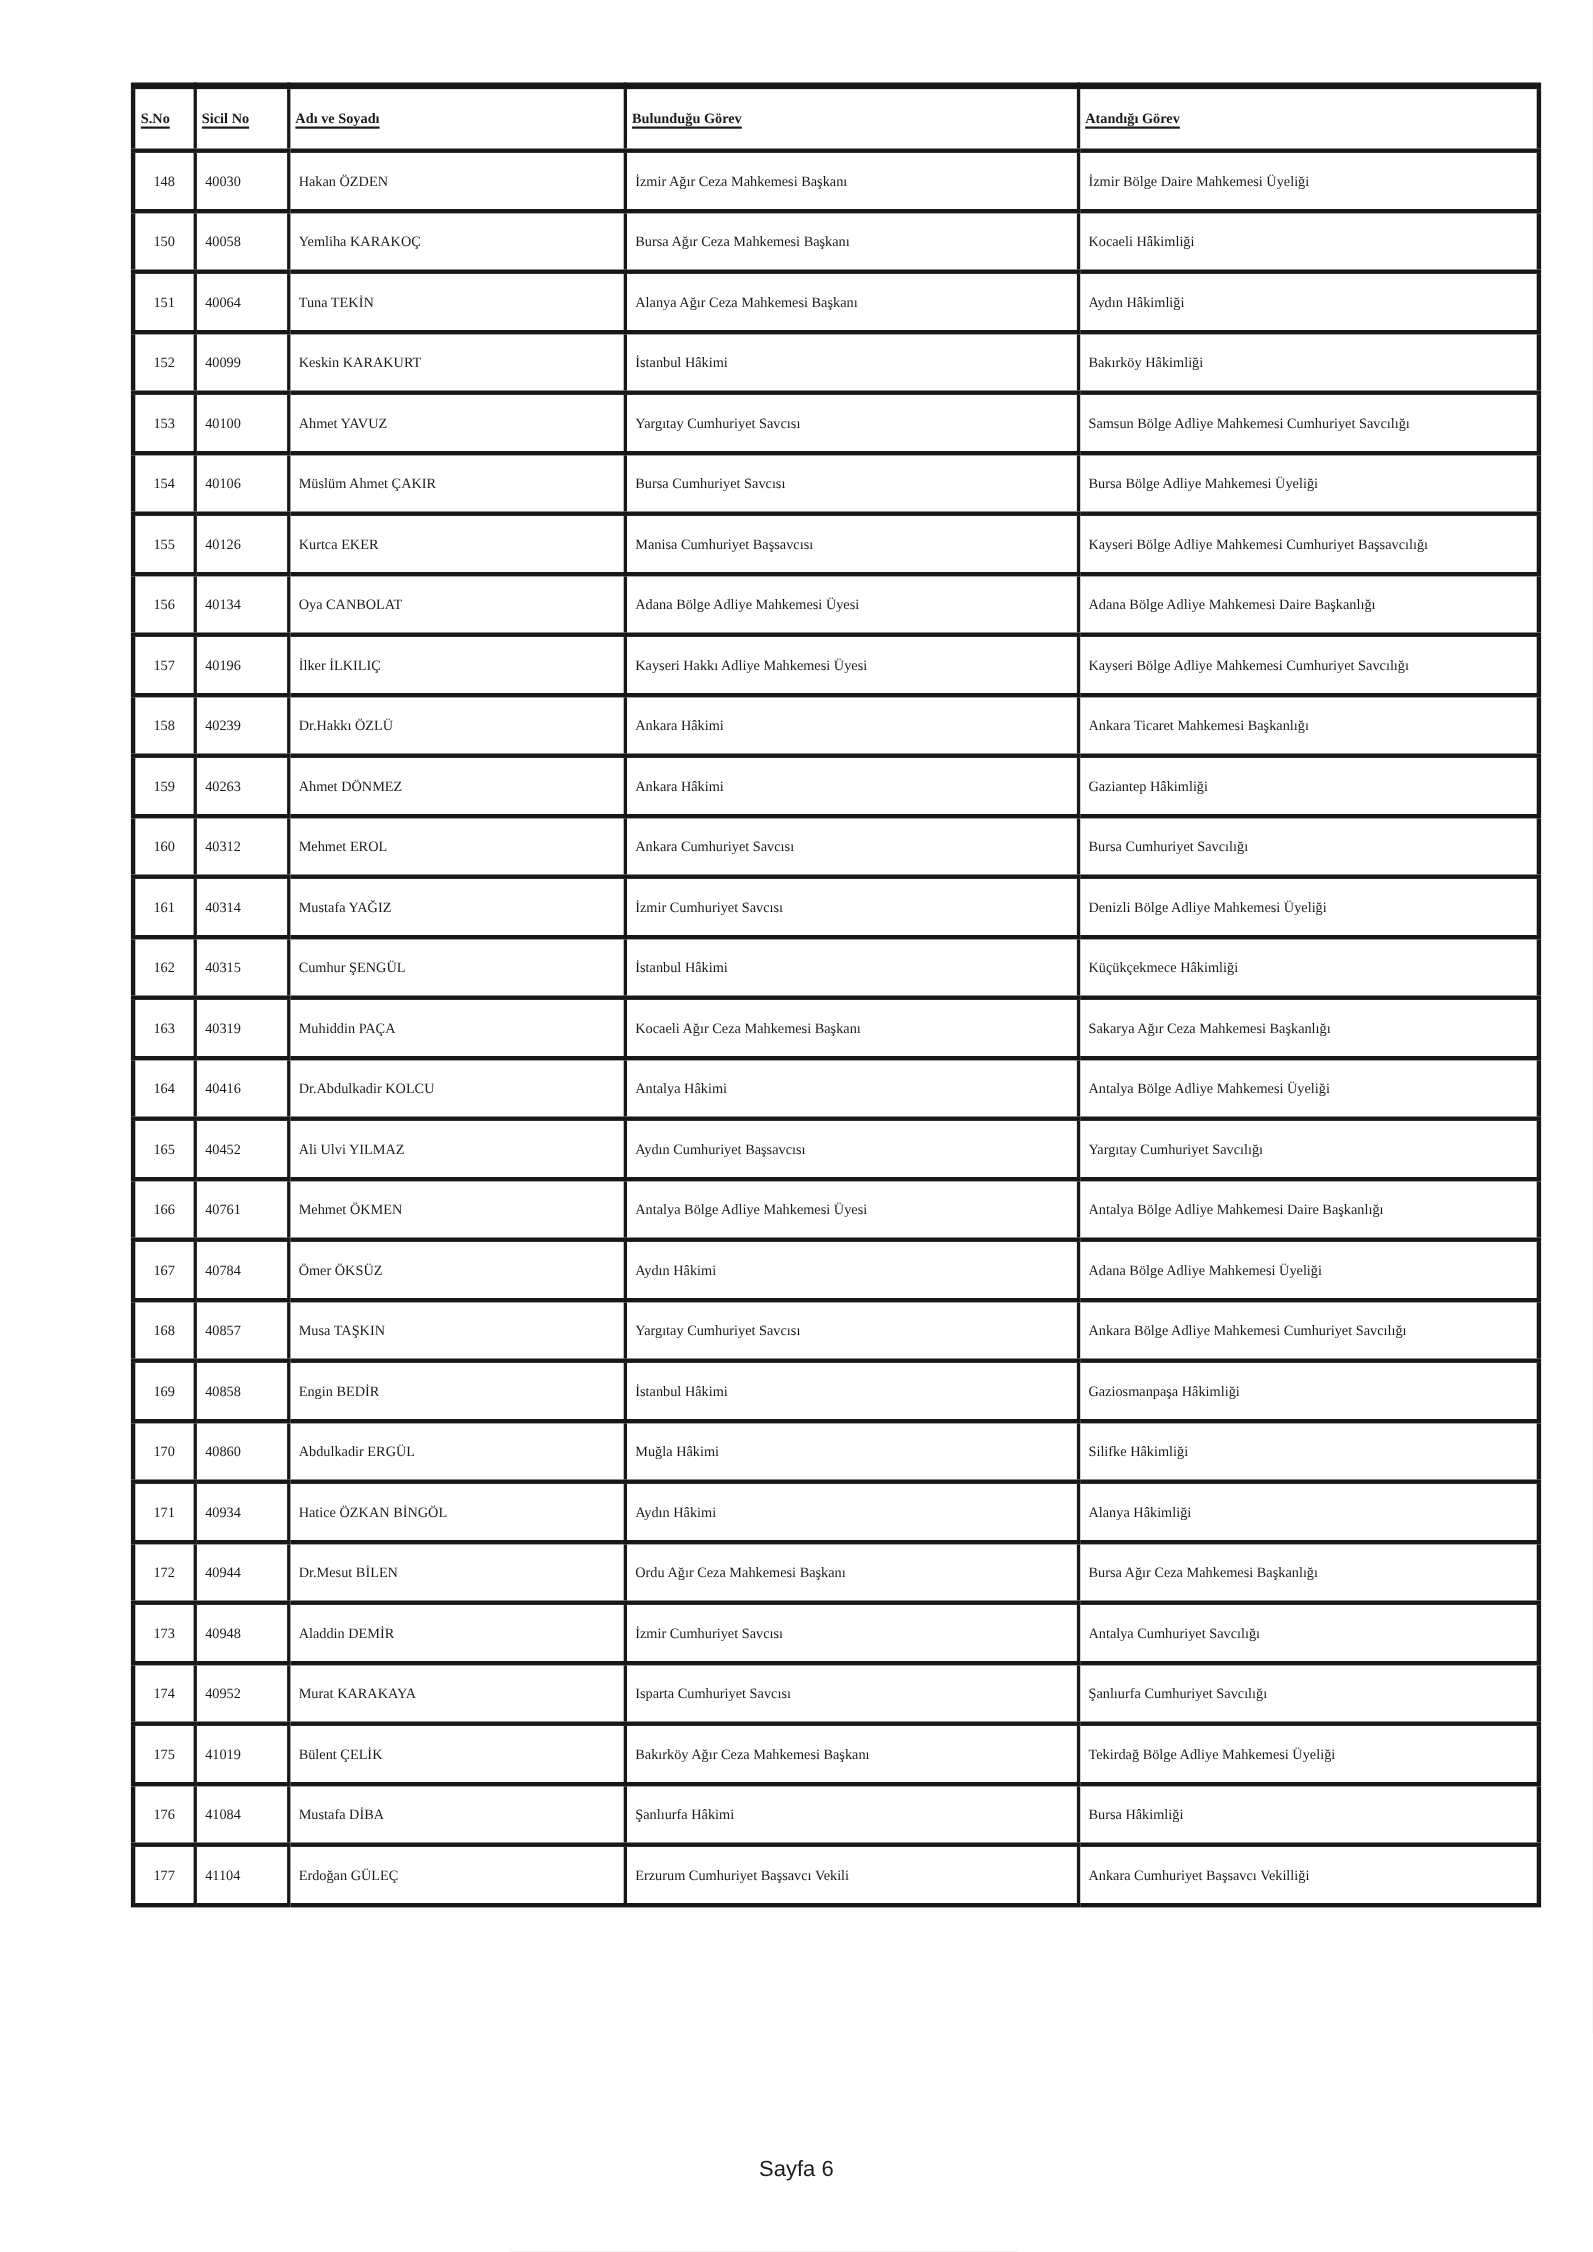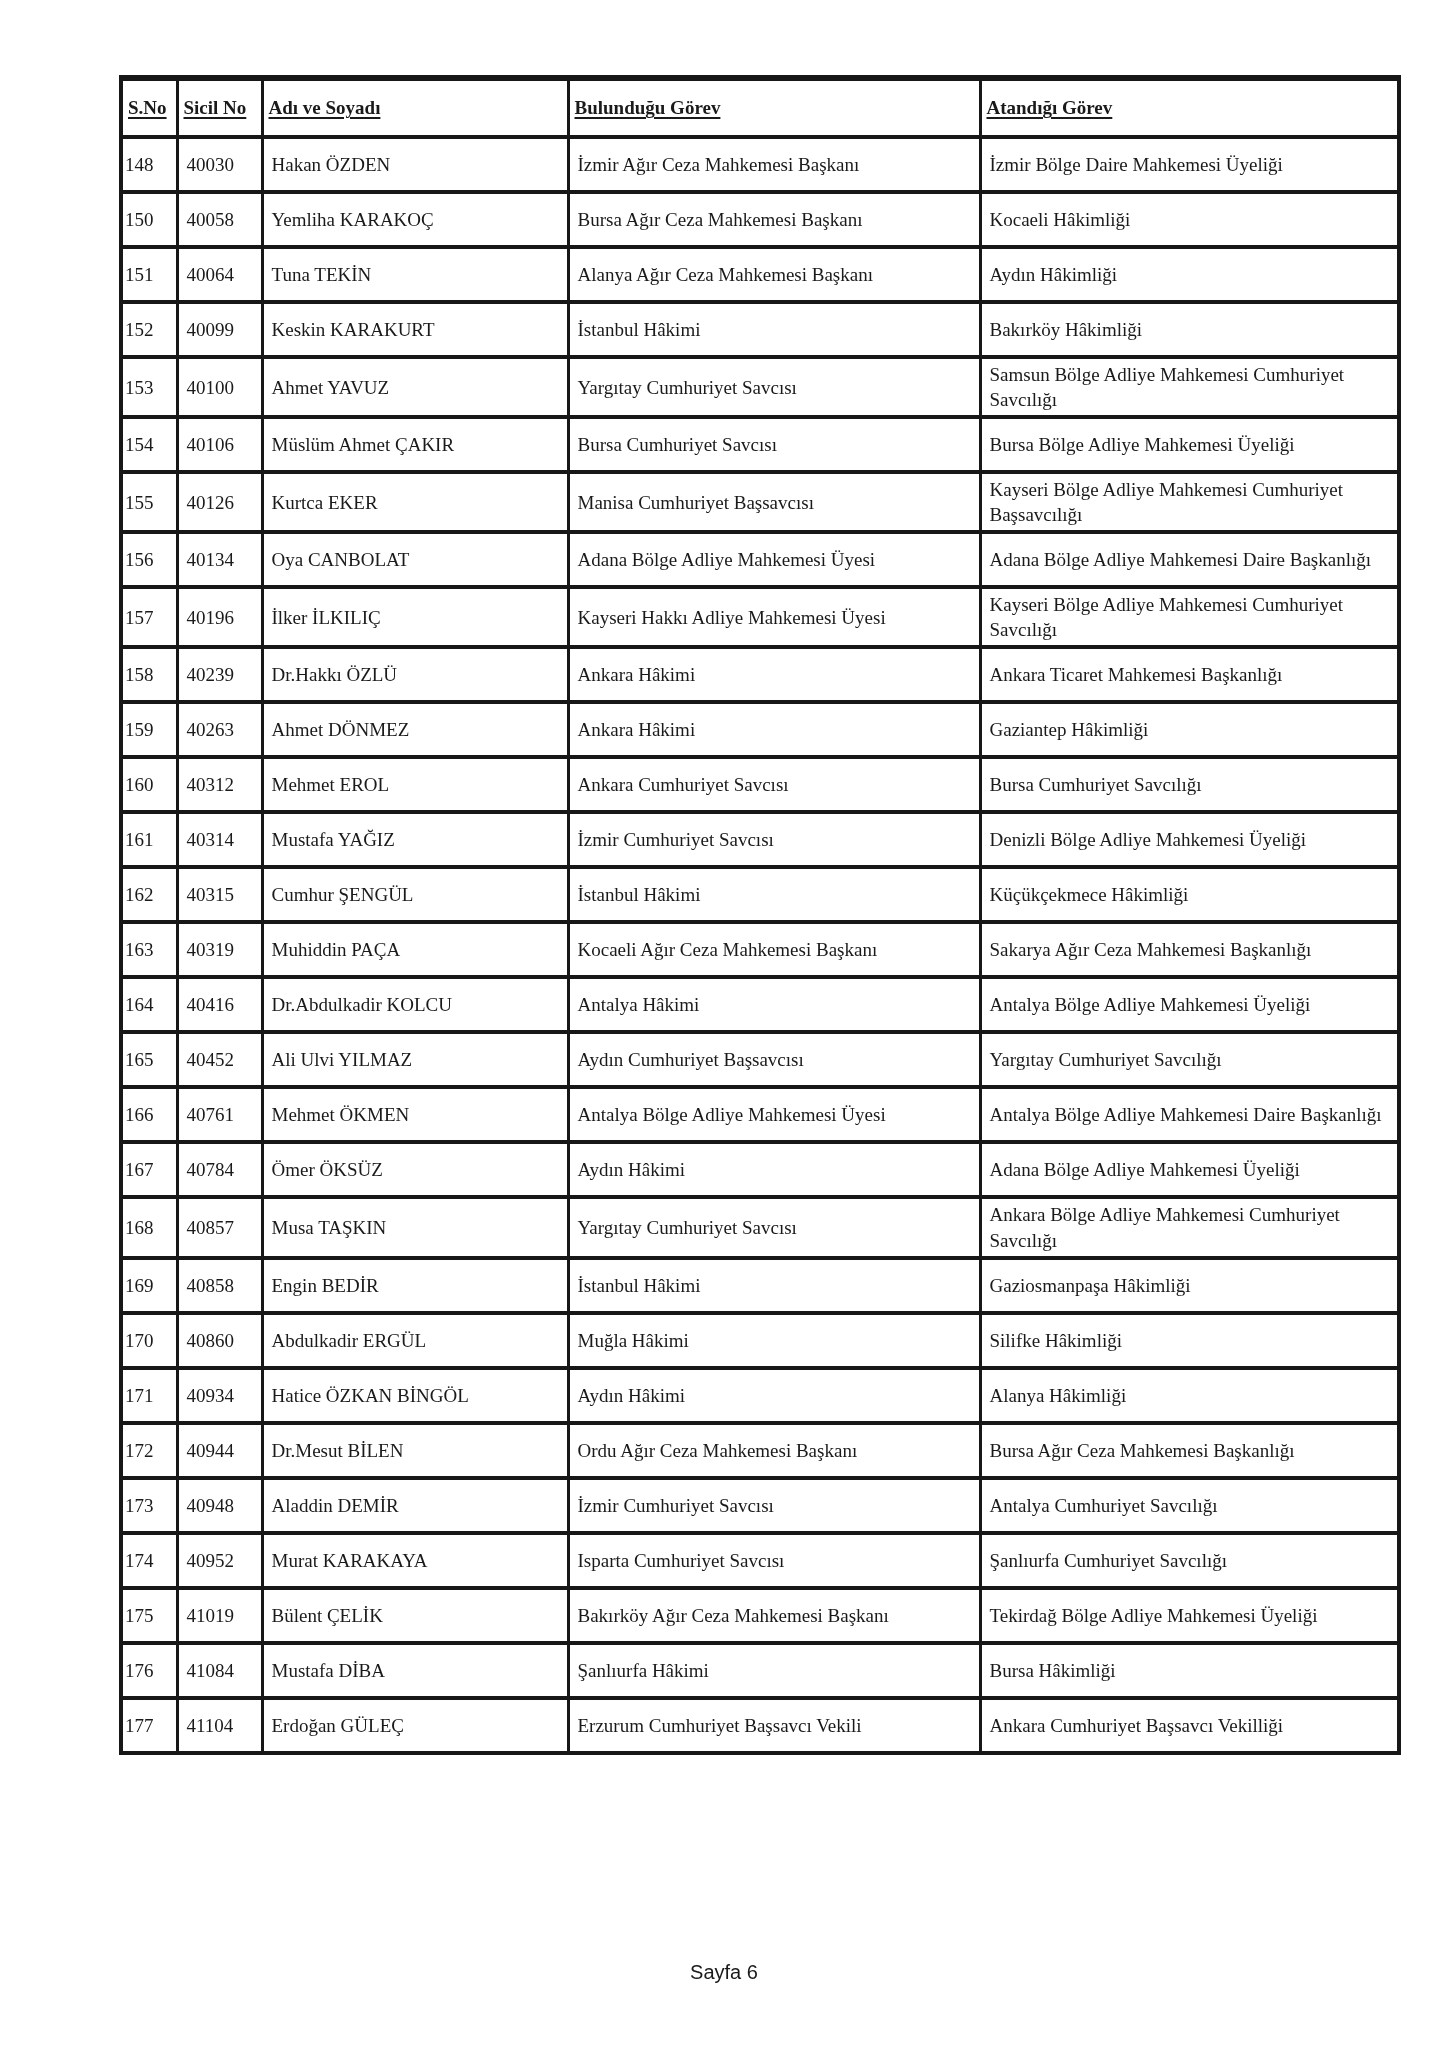--- a/index.html
+++ b/index.html
@@ -12,21 +12,21 @@
     overflow: hidden;
   }
   table.roster {
     position: absolute;
     left: 119px;
     top: 75px;
     width: 1278px;
     border-collapse: collapse;
     table-layout: fixed;
     font-family: "Liberation Serif", "DejaVu Serif", serif;
-    font-size: 19px;
+    font-size: 13px;
     color: #1a1a1a;
     border: 4px solid #171717;
     border-top-width: 6px;
   }
   th, td {
     border: 3px solid #171717;
     border-top-width: 4px;
     border-bottom-width: 4px;
     vertical-align: middle;
     padding: 3px 6px 3px 8px;
@@ -37,21 +37,21 @@
     font-weight: bold;
     text-align: left;
     text-decoration: underline;
     text-decoration-thickness: 2px;
     text-underline-offset: 3px;
     height: 48px;
     white-space: nowrap;
     padding-left: 5px;
   }
   tbody tr { height: 55px; }
-  td.c0 { padding: 3px 2px; }
+  td.c0 { text-align: center; padding: 3px 2px; }
   td.c4 { padding-right: 3px; }
   .footer {
     position: absolute;
     top: 1933px;
     left: 0;
     width: 100%;
     text-align: center;
     font-family: "Liberation Sans", "DejaVu Sans", sans-serif;
     font-size: 20px;
     color: #1a1a1a;

